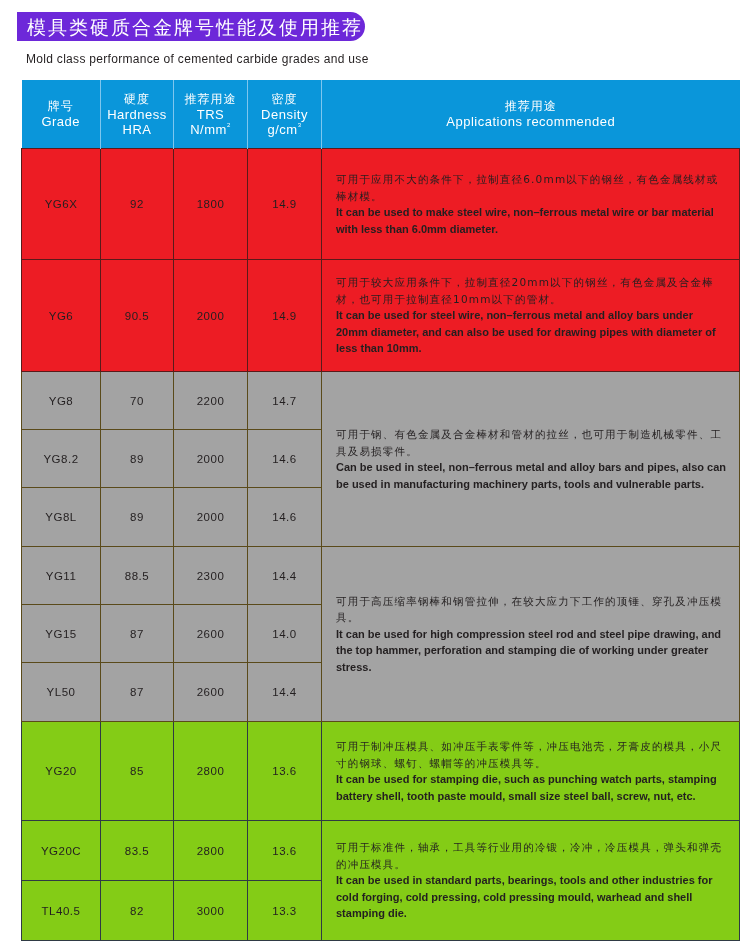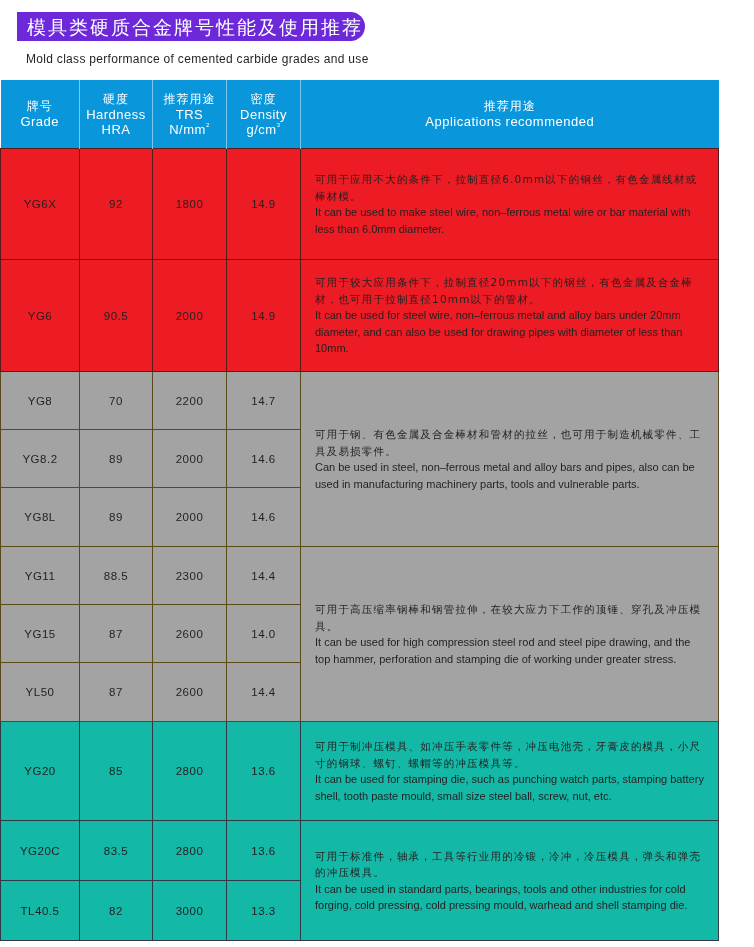--- a/index.html
+++ b/index.html
@@ -4,37 +4,37 @@
 <style>
   html, body { margin:0; padding:0; background:#ffffff; }
   body { width:754px; height:947px; position:relative; overflow:hidden;
          font-family:"Liberation Sans", "DejaVu Sans", sans-serif; color:#231f20; }
   .title-bar { position:absolute; left:17px; top:12px; width:348px; height:29px;
                background:#6d28d9; border-radius:0 15px 15px 0; }
   .title-text { position:absolute; left:10px; top:3px; font-size:19px; color:#ffffff;
                 letter-spacing:2px; font-family:"DejaVu Sans", sans-serif; white-space:nowrap; }
   .subtitle { position:absolute; left:26px; top:46px; font-size:12px; color:#231f20; letter-spacing:0.3px; white-space:nowrap;margin-top:6px; }
 
-  table.grades { position:absolute; left:0; top:80px; width:718px; border-collapse:collapse; table-layout:fixed; }
+  table.grades { position:absolute; left:21px; top:80px; width:718px; border-collapse:collapse; table-layout:fixed; }
   table.grades th { background:#0a96da; color:#ffffff; font-weight:normal; font-size:13px;
                     line-height:15px; text-align:center; vertical-align:middle; height:68px; padding:0;
                     border-left:1px solid #7fc6ee; border-right:1px solid #7fc6ee; }
   table.grades th:first-child { border-left:none; }
   table.grades th:last-child { border-right:none; }
   table.grades th .cn { display:block; font-family:"DejaVu Sans", sans-serif; font-size:12px; letter-spacing:1px; }
   table.grades th .en { display:block; letter-spacing:0.5px; }
   table.grades th sup { font-size:6px; vertical-align:top; line-height:6px; }
   table.grades td { border:1px solid #5a3a2a; padding:4px; text-align:center; vertical-align:middle;
                     font-size:11.5px; color:#231f20; letter-spacing:0.5px; }
   table.grades td.app { text-align:left; padding:0 12px 0 14px; font-size:11px; line-height:16.5px; letter-spacing:0; }
   table.grades td.app .cn { display:block; font-family:"DejaVu Sans", sans-serif; font-size:10.5px; letter-spacing:1.2px; }
-  table.grades td.app .en { display:block; font-size:11px; }
+  table.grades td.app .en { display:block; font-size:11px;font-weight:bold; }
   tr.red td { background:#ed1c24; }
   tr.yellow td { background:#a3a3a3; }
-  tr.cyan td { background:#14b8a6; }
+  tr.cyan td { background:#84cc16; }
   tr.red td { border-color:#5a1a1a; }
   tr.cyan td { border-color:#2f3a44;text-align:center; }
   tr.yellow td { border-color:#5a4a1a; }
 </style>
 </head>
 <body>
 
 <div class="title-bar">
   <span class="title-text">模具类硬质合金牌号性能及使用推荐</span>
 </div>

